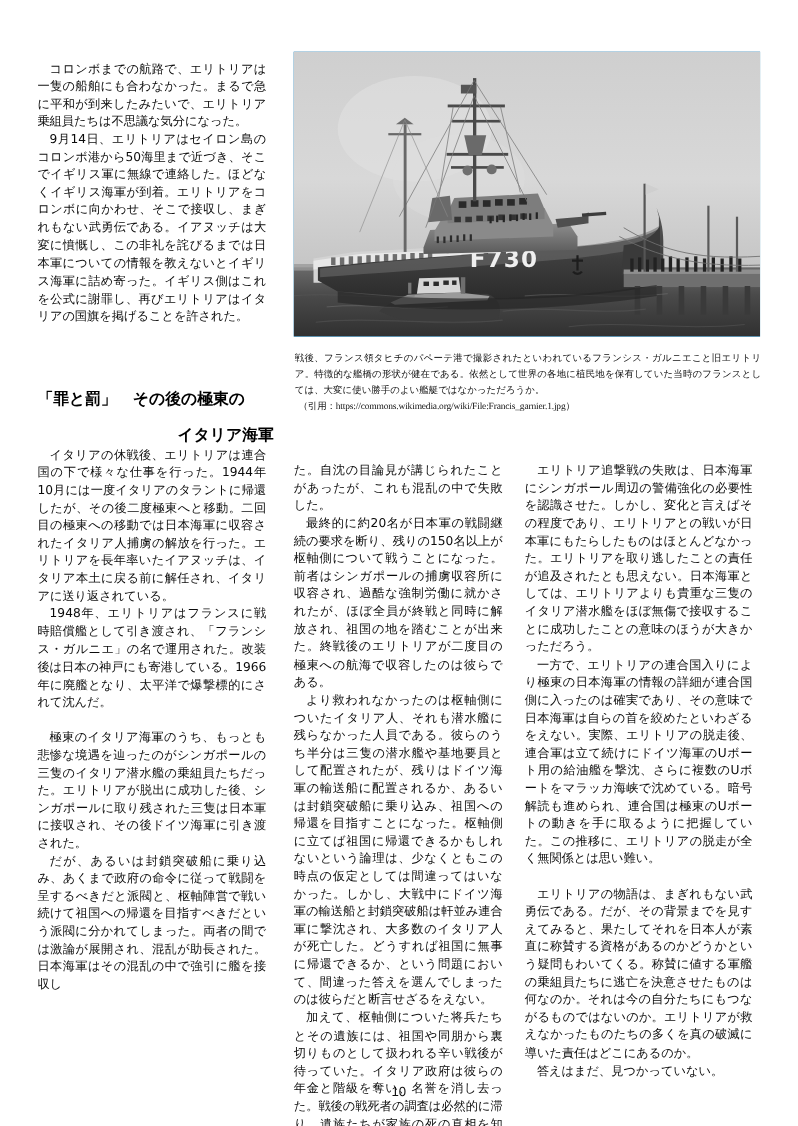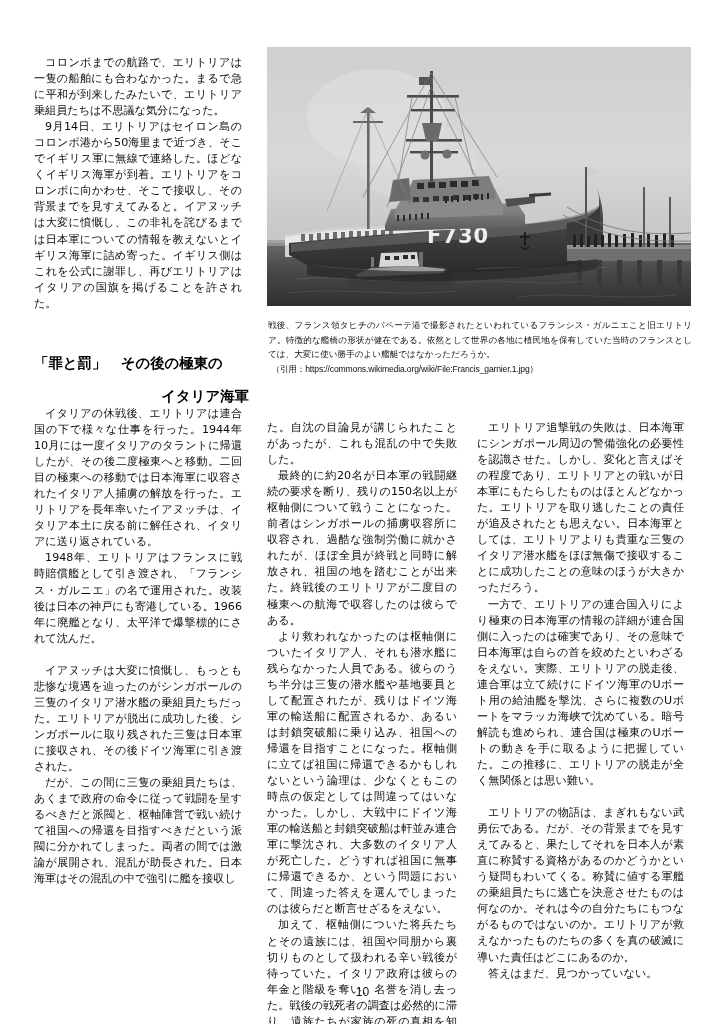--- a/index.html
+++ b/index.html
@@ -88,21 +88,21 @@
     background: #0369a1;
   }
   .photo-wrap svg { display: block; }
 
   
   .caption {
     position: absolute;
     left: 268px;
     top: 318px;
     width: 424px;
-    font-family: Liberation Sans, sans-serif;
+    font-family: Liberation Serif, serif;
     font-size: 8.6px;
     line-height: 14.6px;
     color: #111;
     text-align: justify;
     text-justify: inter-character;
   }
   .caption .cap-src {
     display: block;
     text-indent: 0.4em;
     white-space: nowrap;
@@ -137,33 +137,33 @@
     color: #111;
   }
 </style>
 </head>
 <body>
 
 <div class="page">
 
   <div class="col-left jp-body">
     <p>コロンボまでの航路で、エリトリアは一隻の船舶にも合わなかった。まるで急に平和が到来したみたいで、エリトリア乗組員たちは不思議な気分になった。</p>
-    <p>9月14日、エリトリアはセイロン島のコロンボ港から50海里まで近づき、そこでイギリス軍に無線で連絡した。ほどなくイギリス海軍が到着。エリトリアをコロンボに向かわせ、そこで接収し、その背景までを見すえてみると。イアヌッチは大変に憤慨し、この非礼を詫びるまでは日本軍についての情報を教えないとイギリス海軍に詰め寄った。イギリス側はこれを公式に謝罪し、再びエリトリアはイタリアの国旗を掲げることを許された。</p>
+    <p>9月14日、エリトリアはセイロン島のコロンボ港から50海里まで近づき、そこでイギリス軍に無線で連絡した。ほどなくイギリス海軍が到着。エリトリアをコロンボに向かわせ、そこで接収し、まぎれもない武勇伝である。イアヌッチは大変に憤慨し、この非礼を詫びるまでは日本軍についての情報を教えないとイギリス海軍に詰め寄った。イギリス側はこれを公式に謝罪し、再びエリトリアはイタリアの国旗を掲げることを許された。</p>
   </div>
 
   <div class="heading-block">
     <div class="heading-line">「罪と罰」　その後の極東の</div>
     <div class="heading-line second">イタリア海軍</div>
   </div>
 
   <div class="col-left-lower jp-body">
     <p>イタリアの休戦後、エリトリアは連合国の下で様々な仕事を行った。1944年10月には一度イタリアのタラントに帰還したが、その後二度極東へと移動。二回目の極東への移動では日本海軍に収容されたイタリア人捕虜の解放を行った。エリトリアを長年率いたイアヌッチは、イタリア本土に戻る前に解任され、イタリアに送り返されている。</p>
     <p>1948年、エリトリアはフランスに戦時賠償艦として引き渡され、「フランシス・ガルニエ」の名で運用された。改装後は日本の神戸にも寄港している。1966年に廃艦となり、太平洋で爆撃標的にされて沈んだ。</p>
-    <p class="gap">イアヌッチは大変に憤慨し、もっとも悲惨な境遇を辿ったのがシンガポールの三隻のイタリア潜水艦の乗組員たちだった。エリトリアが脱出に成功した後、シンガポールに取り残された三隻は日本軍に接収され、その後ドイツ海軍に引き渡された。</p>
-    <p>だが、この間に三隻の乗組員たちは、あくまで政府の命令に従って戦闘を呈するべきだと派閥と、枢軸陣営で戦い続けて祖国への帰還を目指すべきだという派閥に分かれてしまった。両者の間では激論が展開され、混乱が助長された。日本海軍はその混乱の中で強引に艦を接収し</p>
+    <p class="gap">極東のイタリア海軍のうち、もっとも悲惨な境遇を辿ったのがシンガポールの三隻のイタリア潜水艦の乗組員たちだった。エリトリアが脱出に成功した後、シンガポールに取り残された三隻は日本軍に接収され、その後ドイツ海軍に引き渡された。</p>
+    <p>だが、あるいは封鎖突破船に乗り込み、あくまで政府の命令に従って戦闘を呈するべきだと派閥と、枢軸陣営で戦い続けて祖国への帰還を目指すべきだという派閥に分かれてしまった。両者の間では激論が展開され、混乱が助長された。日本海軍はその混乱の中で強引に艦を接収し</p>
   </div>
 
   <div class="photo-wrap">
     <svg width="424" height="259" viewBox="0 0 424 259" xmlns="http://www.w3.org/2000/svg">
       <defs>
         <linearGradient id="sky" x1="0" y1="0" x2="0" y2="1">
           <stop offset="0%" stop-color="#cfcfcf"></stop>
           <stop offset="55%" stop-color="#d8d8d8"></stop>
           <stop offset="100%" stop-color="#c2c2c2"></stop>
         </linearGradient>

